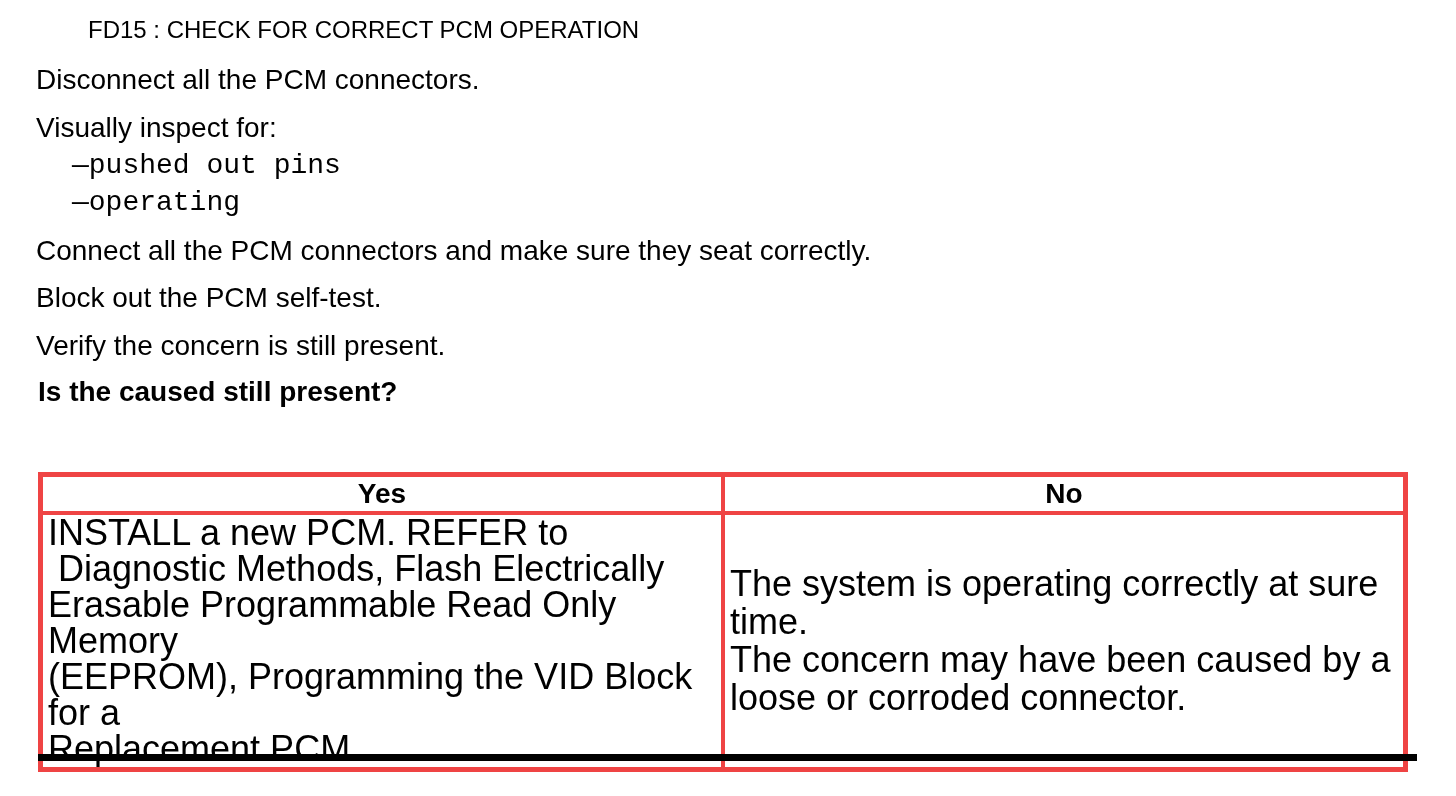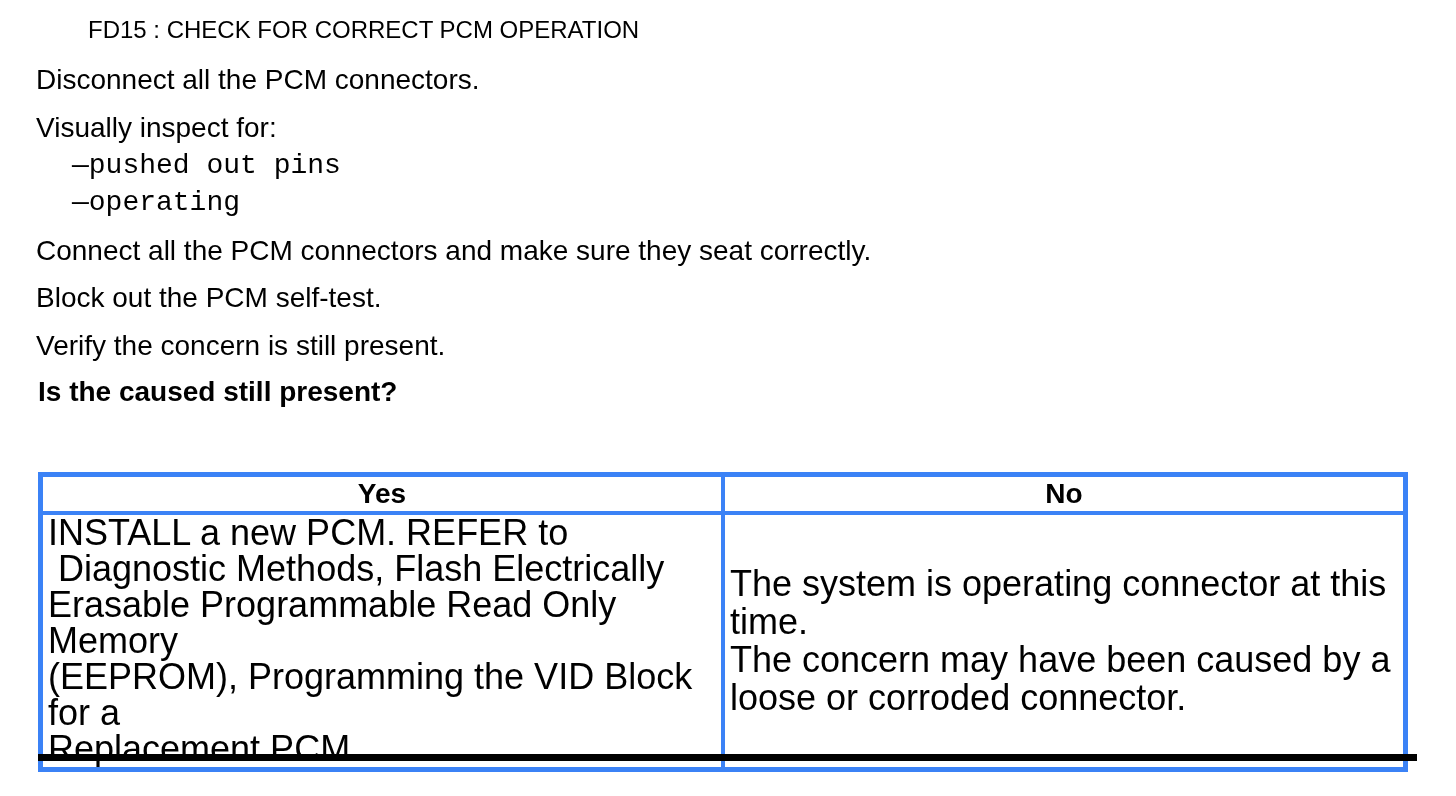--- a/index.html
+++ b/index.html
@@ -52,21 +52,21 @@
   table.results {
     position: absolute;
     left: 38px;
     top: 472px;
     width: 1370px;
     border-collapse: collapse;
     table-layout: fixed;
     background: #ffffff;
   }
   table.results, table.results th, table.results td {
-    border: 4px solid #3b82f6;
+    border: 4px solid #ef4444;
   }
   table.results { border-width: 5px; }
   table.results th {
     font-size: 28px;
     font-weight: bold;
     text-align: center;
     height: 34px;
     padding: 0;
   }
   table.results td {
@@ -125,21 +125,21 @@
         <th>No</th>
       </tr>
     </thead>
     <tbody>
       <tr>
         <td class="yes-cell">INSTALL a new PCM. REFER to
  Diagnostic Methods, Flash Electrically
 Erasable Programmable Read Only Memory
 (EEPROM), Programming the VID Block for a
 Replacement PCM.</td>
-        <td class="no-cell">The system is operating connector at this time.
+        <td class="no-cell">The system is operating correctly at sure time.
 The concern may have been caused by a
 loose or corroded connector.</td>
       </tr>
     </tbody>
   </table>
 
   <div class="abs bottom-rule"></div>
 
 </div>
 

